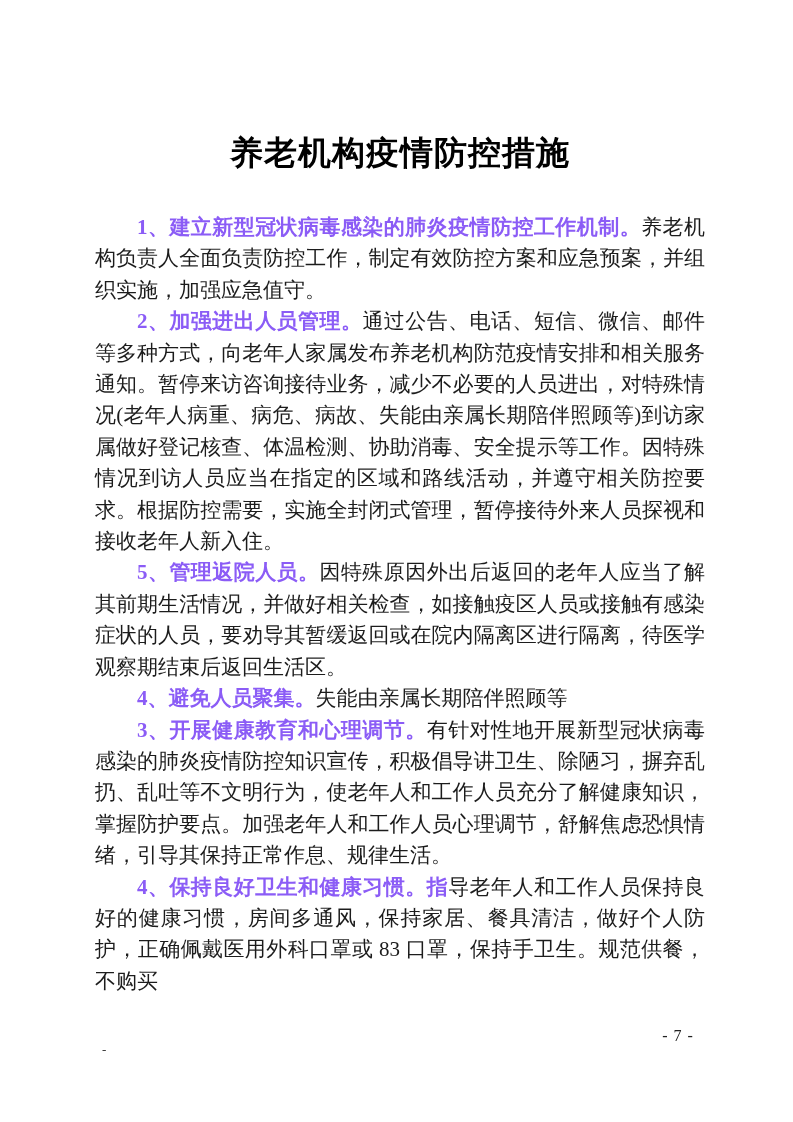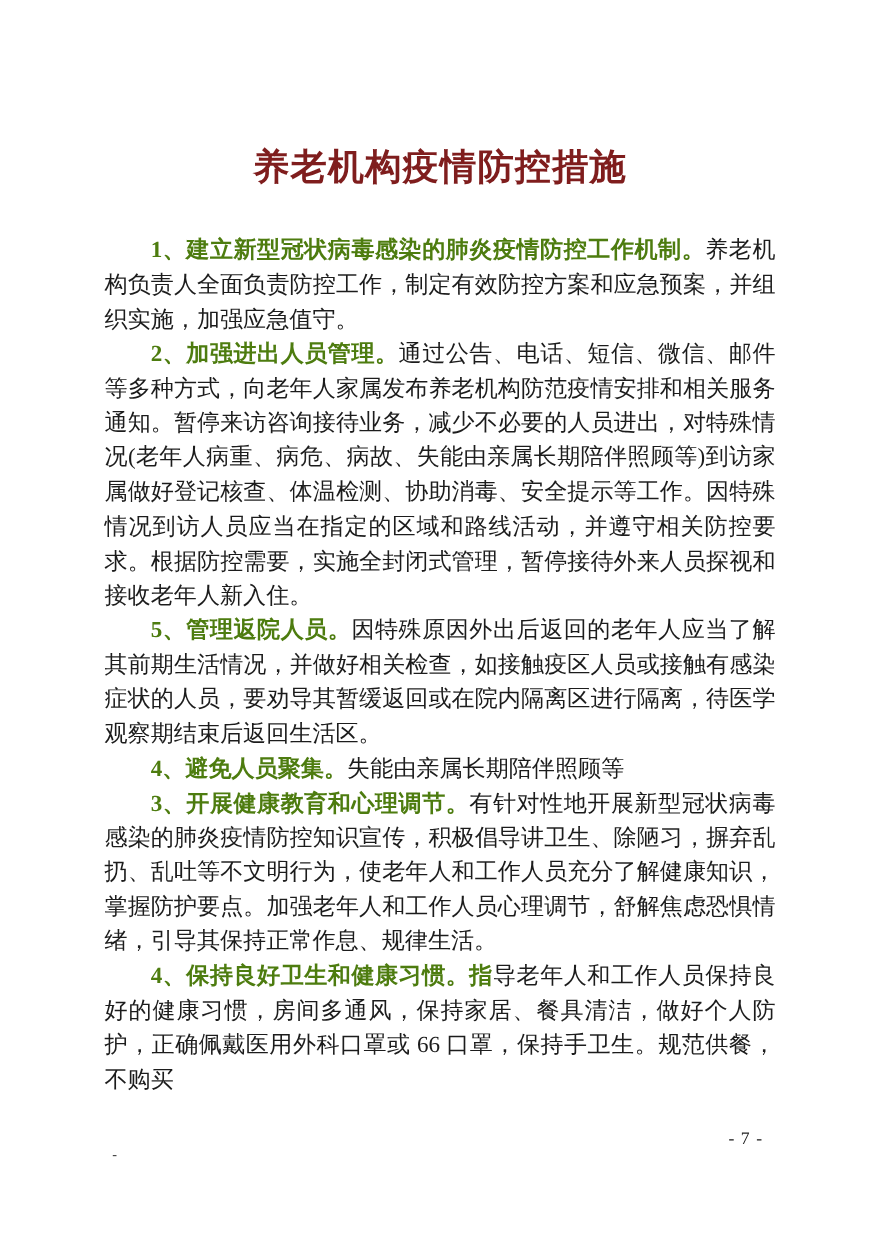--- a/index.html
+++ b/index.html
@@ -22,35 +22,35 @@
     top: 133px;
     width: 610px;
   }
   .doc-title {
     margin: 0 0 39px 0;
     font-size: 33px;
     line-height: 40px;
     font-weight: bold;
     text-align: center;
     letter-spacing: 1px;
-    color: #7f1d1d;
+    color: #000000;
     font-family: "Liberation Serif", serif;
   }
   .para {
     margin: 0;
     font-size: 21px;
     line-height: 31.4px;
     text-align: justify;
     text-justify: inter-ideograph;
     text-indent: 2em;
     color: #1c1c1c;
   }
   .para .lead {
     font-weight: bold;
-    color: #4d7c0f;
+    color: #8b5cf6;
   }
   .footer-page-number {
     position: absolute;
     left: 648px;
     top: 1026px;
     width: 60px;
     font-size: 16px;
     line-height: 20px;
     text-align: center;
     color: #222222;
@@ -75,20 +75,20 @@
     <p class="para"><span class="lead">1、建立新型冠状病毒感染的肺炎疫情防控工作机制。</span><span>养老机构负责人全面负责防控工作，制定有效防控方案和应急预案，并组织实施，加强应急值守。</span></p>
 
     <p class="para"><span class="lead">2、加强进出人员管理。</span><span>通过公告、电话、短信、微信、邮件等多种方式，向老年人家属发布养老机构防范疫情安排和相关服务通知。暂停来访咨询接待业务，减少不必要的人员进出，对特殊情况(老年人病重、病危、病故、失能由亲属长期陪伴照顾等)到访家属做好登记核查、体温检测、协助消毒、安全提示等工作。因特殊情况到访人员应当在指定的区域和路线活动，并遵守相关防控要求。根据防控需要，实施全封闭式管理，暂停接待外来人员探视和接收老年人新入住。</span></p>
 
     <p class="para"><span class="lead">5、管理返院人员。</span><span>因特殊原因外出后返回的老年人应当了解其前期生活情况，并做好相关检查，如接触疫区人员或接触有感染症状的人员，要劝导其暂缓返回或在院内隔离区进行隔离，待医学观察期结束后返回生活区。</span></p>
 
     <p class="para"><span class="lead">4、避免人员聚集。</span><span>失能由亲属长期陪伴照顾等</span></p>
 
     <p class="para"><span class="lead">3、开展健康教育和心理调节。</span><span>有针对性地开展新型冠状病毒感染的肺炎疫情防控知识宣传，积极倡导讲卫生、除陋习，摒弃乱扔、乱吐等不文明行为，使老年人和工作人员充分了解健康知识，掌握防护要点。加强老年人和工作人员心理调节，舒解焦虑恐惧情绪，引导其保持正常作息、规律生活。</span></p>
 
-    <p class="para"><span class="lead">4、保持良好卫生和健康习惯。指</span><span>导老年人和工作人员保持良好的健康习惯，房间多通风，保持家居、餐具清洁，做好个人防护，正确佩戴医用外科口罩或 66 口罩，保持手卫生。规范供餐，不购买</span></p>
+    <p class="para"><span class="lead">4、保持良好卫生和健康习惯。指</span><span>导老年人和工作人员保持良好的健康习惯，房间多通风，保持家居、餐具清洁，做好个人防护，正确佩戴医用外科口罩或 83 口罩，保持手卫生。规范供餐，不购买</span></p>
 
   </div>
 
   <div class="footer-page-number">- 7 -</div>
 
   <div class="footer-left-mark">-</div>
 </div>
 
 </body></html>

